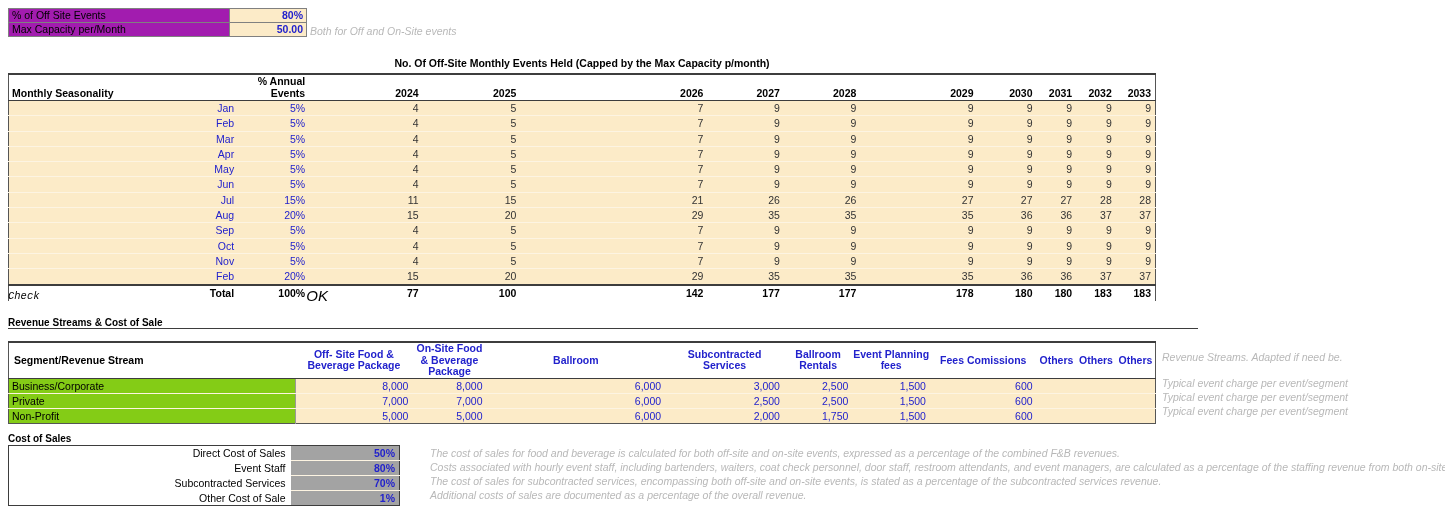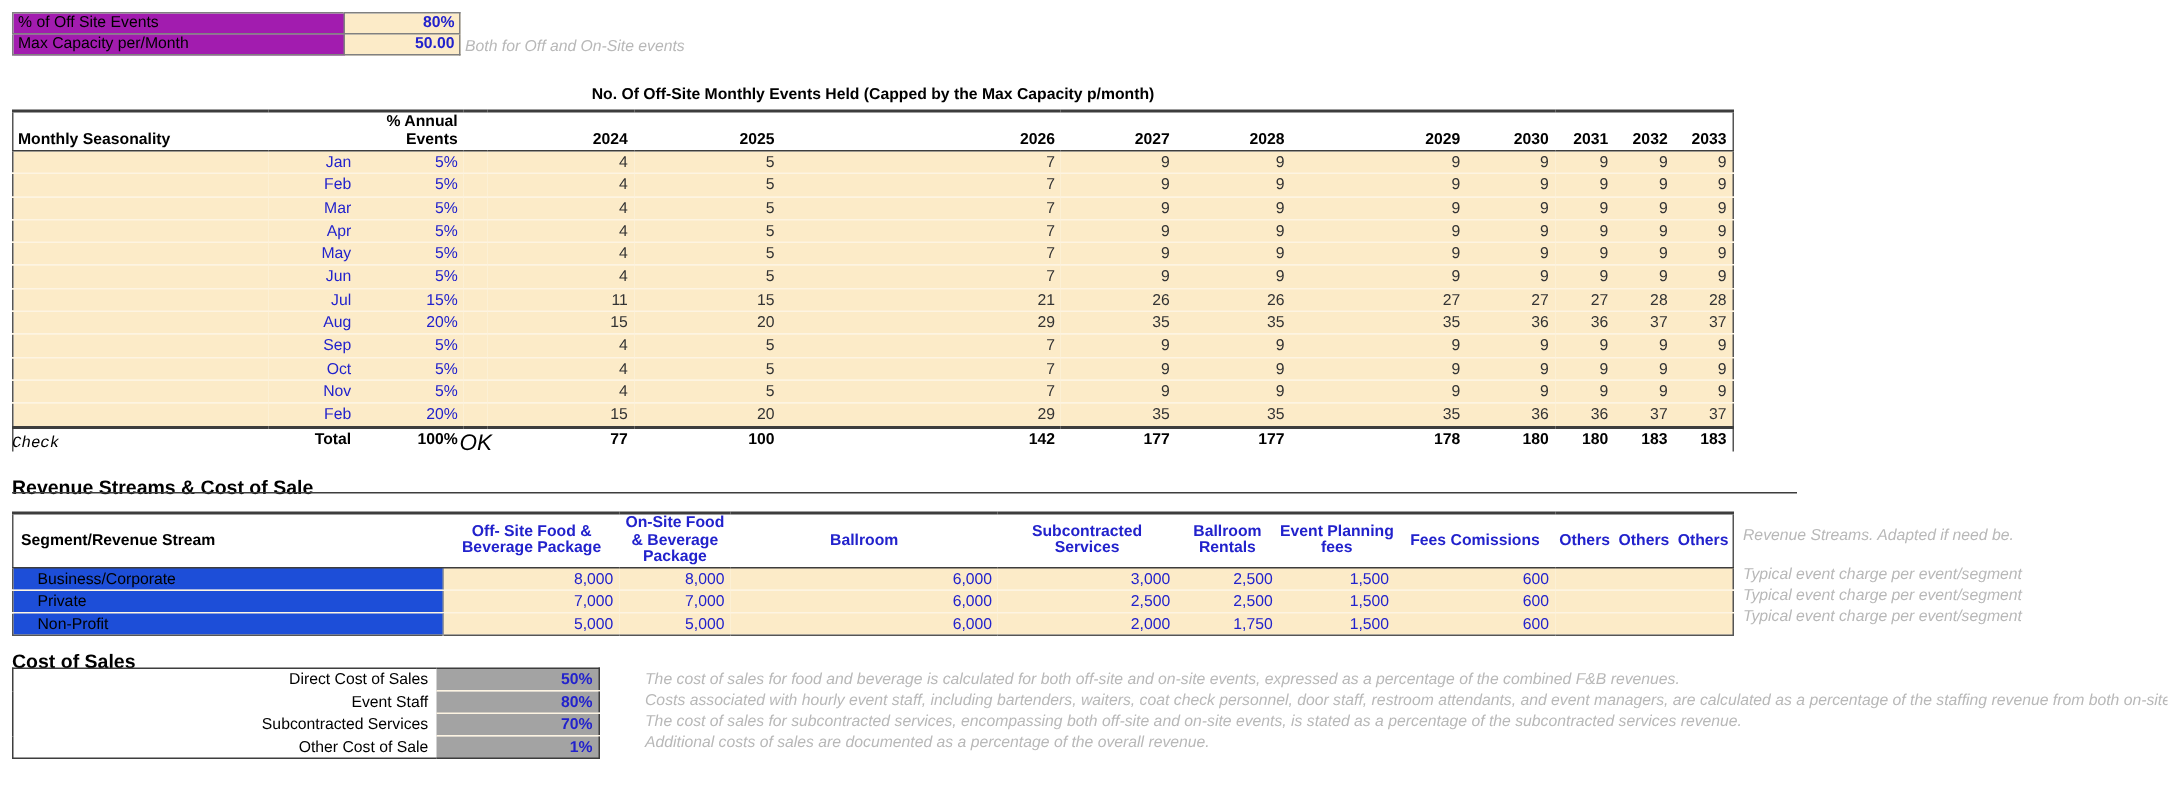--- a/index.html
+++ b/index.html
@@ -36,21 +36,21 @@
     border-left: 1px solid #808080;
     font-weight: bold;
   }
   .note {
     color: #b8b8b8; font-style: italic; font-size: 10.5px;
     white-space: nowrap;
   }
 
   
   .sect-title {
-    font-weight: bold; font-size: 13px; white-space: nowrap;
+    font-weight: bold; font-size: 10px; white-space: nowrap;
   }
 
   
   #monthly-wrap { left: 8px; top: 57px; width: 1148px; }
   #mon-title {
     text-align: center; font-weight: bold; font-size: 10.5px;
     width: 1148px; height: 13px; line-height: 13px;
   }
   #monthly {
     width: 1148px; margin-top: 3px;
@@ -120,22 +120,22 @@
     color: #000000; text-align: left; padding-left: 5px;
   }
   #revenue tbody td {
     height: 14px; line-height: 14px;
     background: #fcebc8; color: #2222cc;
     text-align: right; padding-right: 4px;
     border-bottom: 1px solid #fdf4e2;
     font-size: 10.5px;
   }
   #revenue tbody td.seglabel {
-    background: #1d4ed8; color: #000000;
-    text-align: left; padding-left: 16px;
+    background: #84cc16; color: #000000;
+    text-align: left; padding-left: 3px;
     border-right: 1px solid #999;
   }
   #revenue tbody tr:last-child td { border-bottom: none; }
   .r-seg  { width: 300px; }
   .r-c1   { width: 122px; }
   .r-c2   { width: 76px; }
   .r-c3   { width: 188px; }
   .r-c4   { width: 122px; }
   .r-c5   { width: 70px; }
   .r-c6   { width: 80px; }

